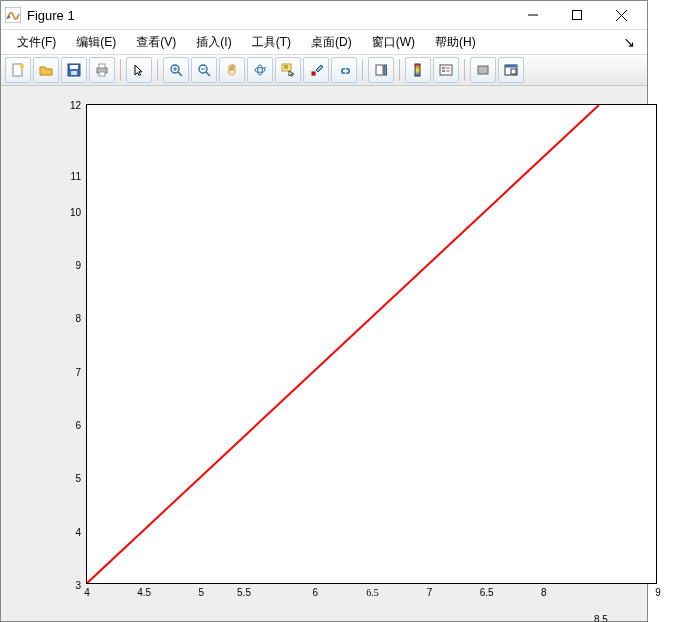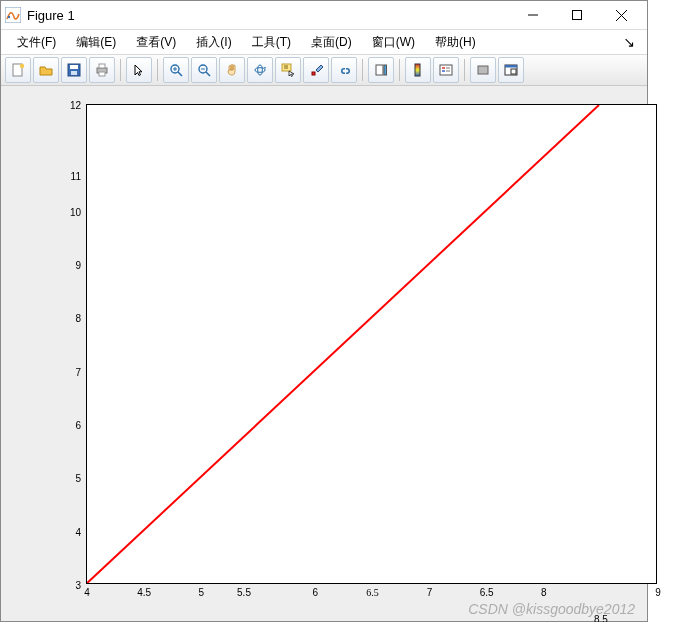--- a/index.html
+++ b/index.html
@@ -212,16 +212,15 @@
         <div class="tick-label x-label" style="left: 114.2px;">5</div>
         <div class="tick-label x-label" style="left: 157px;">5.5</div>
         <div class="tick-label x-label" style="left: 228.4px;">6</div>
         <div class="tick-label x-label" style="left: 285.5px; font-family: Liberation Serif, serif;">6.5</div>
         <div class="tick-label x-label" style="left: 342.6px;">7</div>
         <div class="tick-label x-label" style="left: 399.7px;">6.5</div>
         <div class="tick-label x-label" style="left: 456.8px;">8</div>
         <div class="tick-label x-label" style="left: 513.9px; margin-top: 27px;">8.5</div>
         <div class="tick-label x-label" style="left: 571px;">9</div>
       </div>
-    <div class="watermark">CSDN @kissgoodbye2012</div>
   </div>
 
 </div>
 
 </body></html>

